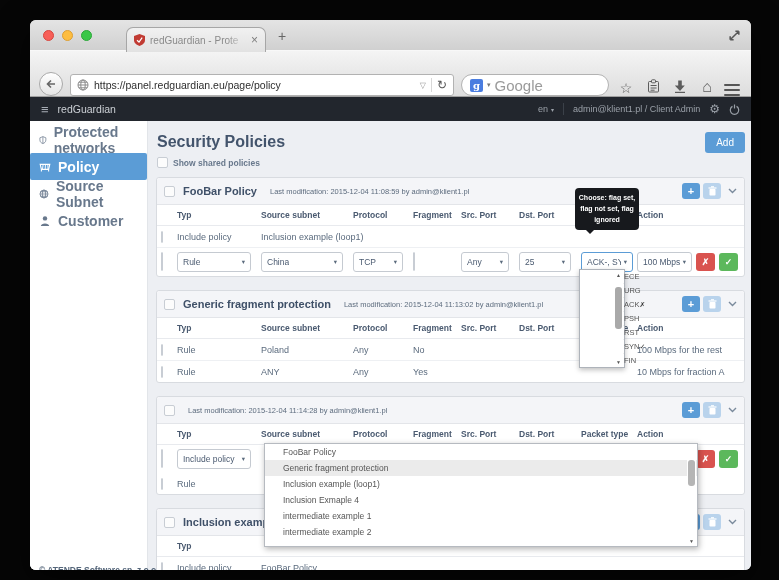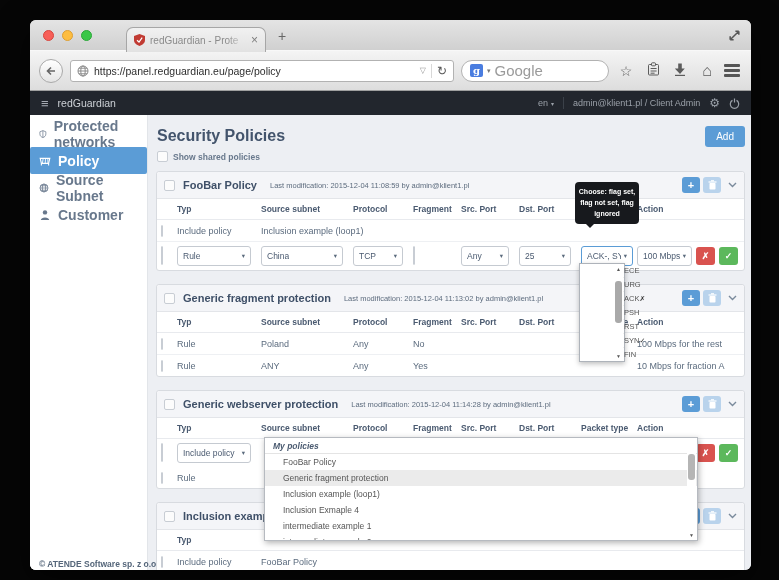--- a/index.html
+++ b/index.html
@@ -15,22 +15,22 @@
   .lyellow{background:#fdbd40;border:1px solid #dd9f33;}
   .lgreen{background:#39c748;border:1px solid #2ca73a;}
   .tab{position:absolute;left:96px;top:7px;width:140px;height:23px;
        background:linear-gradient(#f1f1f1,#e2e2e2);border:1px solid #a6a6a6;border-bottom:none;
        border-radius:7px 7px 0 0;display:flex;align-items:center;gap:5px;padding:12px 7px;box-sizing:border-box;}
   .tabtitle{font-size:10px;color:#8a8a8a;white-space:nowrap;overflow:hidden;flex:1;
             -webkit-mask-image:linear-gradient(90deg,#000 80%,transparent);mask-image:linear-gradient(90deg,#000 80%,transparent);}
   .tabclose{font-size:12px;color:#7f7f7f;line-height:1;}
   .newtab{position:absolute;left:248px;top:8px;font-size:14px;color:#666;}
   .expand{position:absolute;right:10px;top:8px;}
-  .toolbar{height:41px;background:linear-gradient(#f4f4f4,#ddd);border-bottom:1px solid #9f9f9f;
-           border-top:1px solid #f8f8f8;display:flex;align-items:center;padding:0 9px;gap:7px;box-sizing:border-box;}
+  .toolbar{height:47px;background:linear-gradient(#f4f4f4,#ddd);border-bottom:1px solid #9f9f9f;
+           border-top:1px solid #f8f8f8;display:flex;align-items:flex-end;padding:0 9px;gap:7px;box-sizing:border-box;}
   .backbtn{width:24px;height:24px;border-radius:50%;background:linear-gradient(#fff,#e5e5e5);
            border:1px solid #a9a9a9;display:flex;align-items:center;justify-content:center;flex:none;box-sizing:border-box;}
   .urlfield{flex:1;max-width:384px;height:22px;background:#fff;border:1px solid #b2b2b2;border-radius:3px;
             display:flex;align-items:center;padding:0 6px;gap:5px;box-sizing:border-box;}
   .url{font-size:10.5px;color:#2e2e2e;flex:1;white-space:nowrap;overflow:hidden;}
   .urlcaret{font-size:8px;color:#999;}
   .sepv{width:1px;height:14px;background:#d8d8d8;}
   .reload{font-size:12px;color:#555;}
   .searchfield{width:148px;height:22px;background:#fff;border:1px solid #b2b2b2;border-radius:12px;
                display:flex;align-items:center;padding:0 8px;gap:4px;flex:none;box-sizing:border-box;}
@@ -441,21 +441,20 @@
             <div class="cell"></div>
               <div class="cell"></div>
               <div class="cell"></div>
             <div class="cell">10 Mbps for fraction A</div>
           </div>
         </div>
 
         <div class="panel">
           <div class="phead">
             <span class="cb"></span>
-            <span class="ptxt">Generic webserver protection</span>
             <span class="plast">Last modification: 2015-12-04 11:14:28 by admin@klient1.pl</span>
             <span class="pbtns">
               <span class="sqbtn sqplus">+</span>
               <span class="sqbtn sqtrash">
                   <svg width="9" height="10" viewBox="0 0 9 10">
                     <rect x="1.5" y="3" width="6" height="6.5" rx="0.8" fill="#fff"></rect>
                     <rect x="0.5" y="1.4" width="8" height="1.2" fill="#fff"></rect>
                     <rect x="3" y="0.2" width="3" height="1.2" fill="#fff"></rect>
                   </svg>
                 </span>
@@ -502,21 +501,20 @@
             <div class="cell"></div>
               <div class="cell"></div>
               <div class="cell"></div>
             <div class="cell"></div>
               <div class="cell"></div>
               <div class="cell"></div>
               <div class="cell"></div>
           </div>
 
           <div class="poldd">
-            <div class="pdhead">My policies</div>
             <div class="pditem">FooBar Policy</div>
             <div class="pditem hl">Generic fragment protection</div>
             <div class="pditem">Inclusion example (loop1)</div>
             <div class="pditem">Inclusion Exmaple 4</div>
             <div class="pditem">intermediate example 1</div>
             <div class="pditem">intermediate example 2</div>
             <div class="pdscroll">
               <div class="pdthumb"></div>
               <span class="pddown">▼</span>
             </div>

